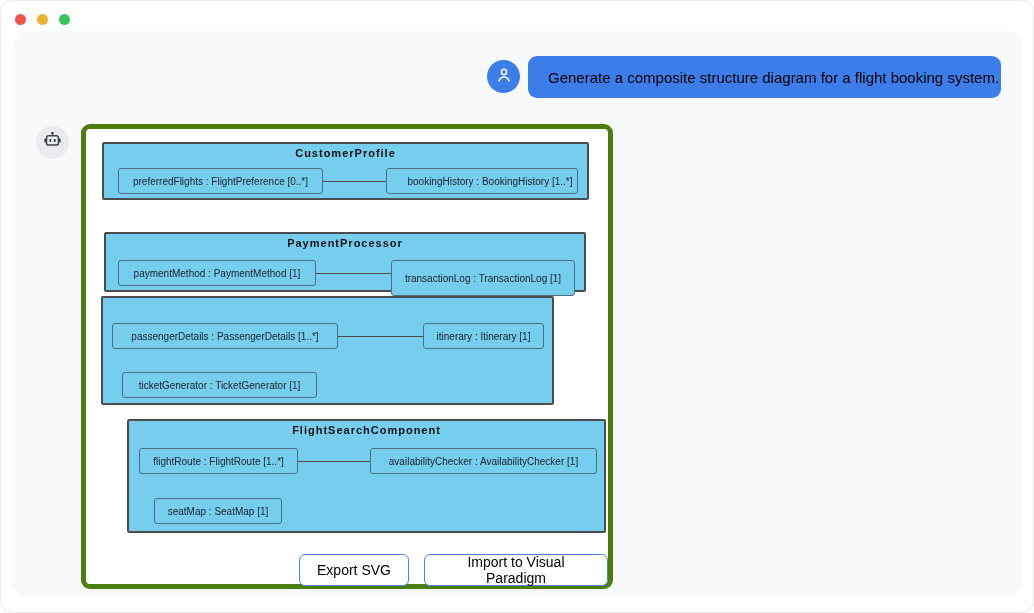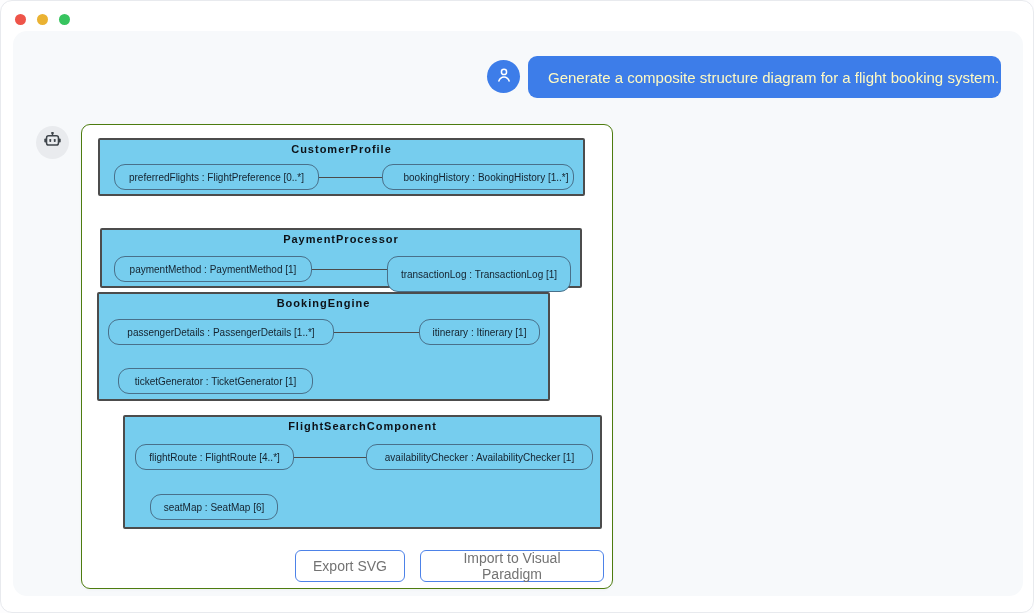--- a/index.html
+++ b/index.html
@@ -19,53 +19,53 @@
     background:#f7f9fb; border-radius:14px;
   }
 
   
   .user-avatar {
     position:absolute; left:486px; top:59px; width:33px; height:33px;
     border-radius:50%; background:#3d7de9; display:flex; align-items:center; justify-content:center;
   }
   .user-bubble {
     position:absolute; left:527px; top:55px; width:473px; height:42px;
-    background:#3d7de9; border-radius:9px; color:#fef9c3; font-size:15px;
+    background:#3d7de9; border-radius:9px; color:#000000; font-size:15px;
     display:flex; align-items:center; padding:0 20px; white-space:nowrap; overflow:hidden;
   }
 
   
   .bot-avatar {
     position:absolute; left:35px; top:125px; width:33px; height:33px;
     border-radius:50%; background:#e9ebee; display:flex; align-items:center; justify-content:center;
   }
   .diagram-card {
     position:absolute; left:80px; top:123px; width:532px; height:465px;
-    background:#ffffff; border:1px solid #4d7c0f; border-radius:9px;
+    background:#ffffff; border:5px solid #4d7c0f; border-radius:9px;
     box-shadow:0 1px 3px rgba(20,40,80,0.04);
   }
   #diagram-canvas { position:absolute; inset:0; }
 
   .component {
     position:absolute; background:#76cdee; border:2px solid #4c4c4c; border-radius:2px;
   }
   .component-title {
     position:absolute; top:3px; left:0; right:0; text-align:center;
     font-size:11px; font-weight:bold; color:#0d1117; letter-spacing:1px; white-space:nowrap;
   }
   .part {
-    position:absolute; background:#76cdee; border:1px solid #49708a; border-radius:11px;
+    position:absolute; background:#76cdee; border:1px solid #49708a; border-radius:3px;
     display:flex; align-items:center; justify-content:center;
     font-size:10px; color:#14222e; white-space:nowrap; overflow:hidden;
   }
   .connector { position:absolute; height:0; border-top:1px solid #4c4c4c; }
 
   .card-btn {
     position:absolute; height:28px; background:#ffffff; border:1.5px solid #4d82e8;
-    border-radius:6px; color:#737373; font-size:14px; font-family:"Liberation Sans", sans-serif;
+    border-radius:6px; color:#000000; font-size:14px; font-family:"Liberation Sans", sans-serif;
     display:flex; align-items:center; justify-content:center; cursor:pointer; padding:15px 14px;
   }
   .btn-export { left:213px; top:425px; width:110px; }
   .btn-import { left:338px; top:425px; width:184px; }
 </style>
 </head>
 <body>
 
 <div class="window">
 
@@ -112,32 +112,31 @@
           <div class="part" style="left: 14px; top: 24px; width: 205px; height: 26px;">preferredFlights : FlightPreference [0..*]</div>
           <div class="part" style="left: 282px; top: 24px; width: 192px; height: 26px; padding-left: 16px;">bookingHistory : BookingHistory [1..*]</div>
         </div>
         <div class="component" style="left: 18px; top: 89px; width: 482px; height: 60px; margin-top: 14px;">
           <div class="component-title">PaymentProcessor</div>
           <div class="connector" style="left: 210px; top: 39px; width: 75px;"></div>
           <div class="part" style="left: 12px; top: 26px; width: 198px; height: 26px;">paymentMethod : PaymentMethod [1]</div>
           <div class="part" style="left: 285px; top: 26px; width: 184px; height: 36px;">transactionLog : TransactionLog [1]</div>
         </div>
         <div class="component" style="left: 15px; top: 167px; width: 453px; height: 109px;">
-          <div class="component-title">BookingEngine</div>
           <div class="connector" style="left: 235px; top: 38px; width: 85px;"></div>
           <div class="part" style="left: 9px; top: 25px; width: 226px; height: 26px;">passengerDetails : PassengerDetails [1..*]</div>
           <div class="part" style="left: 320px; top: 25px; width: 121px; height: 26px;">itinerary : Itinerary [1]</div>
           <div class="part" style="left: 19px; top: 74px; width: 195px; height: 26px;">ticketGenerator : TicketGenerator [1]</div>
         </div>
         <div class="component" style="left: 41px; top: 290px; width: 479px; height: 114px;">
           <div class="component-title">FlightSearchComponent</div>
           <div class="connector" style="left: 169px; top: 40px; width: 72px;"></div>
-          <div class="part" style="left: 10px; top: 27px; width: 159px; height: 26px;">flightRoute : FlightRoute [4..*]</div>
+          <div class="part" style="left: 10px; top: 27px; width: 159px; height: 26px;">flightRoute : FlightRoute [1..*]</div>
           <div class="part" style="left: 241px; top: 27px; width: 227px; height: 26px; text-align: center;">availabilityChecker : AvailabilityChecker [1]</div>
-          <div class="part" style="left: 25px; top: 77px; width: 128px; height: 26px;">seatMap : SeatMap [6]</div>
+          <div class="part" style="left: 25px; top: 77px; width: 128px; height: 26px;">seatMap : SeatMap [1]</div>
         </div>
       </div>
 
     <button class="card-btn btn-export">Export SVG</button>
     <button class="card-btn btn-import">Import to Visual Paradigm</button>
   </div>
 
 </div>
 
 </body></html>

